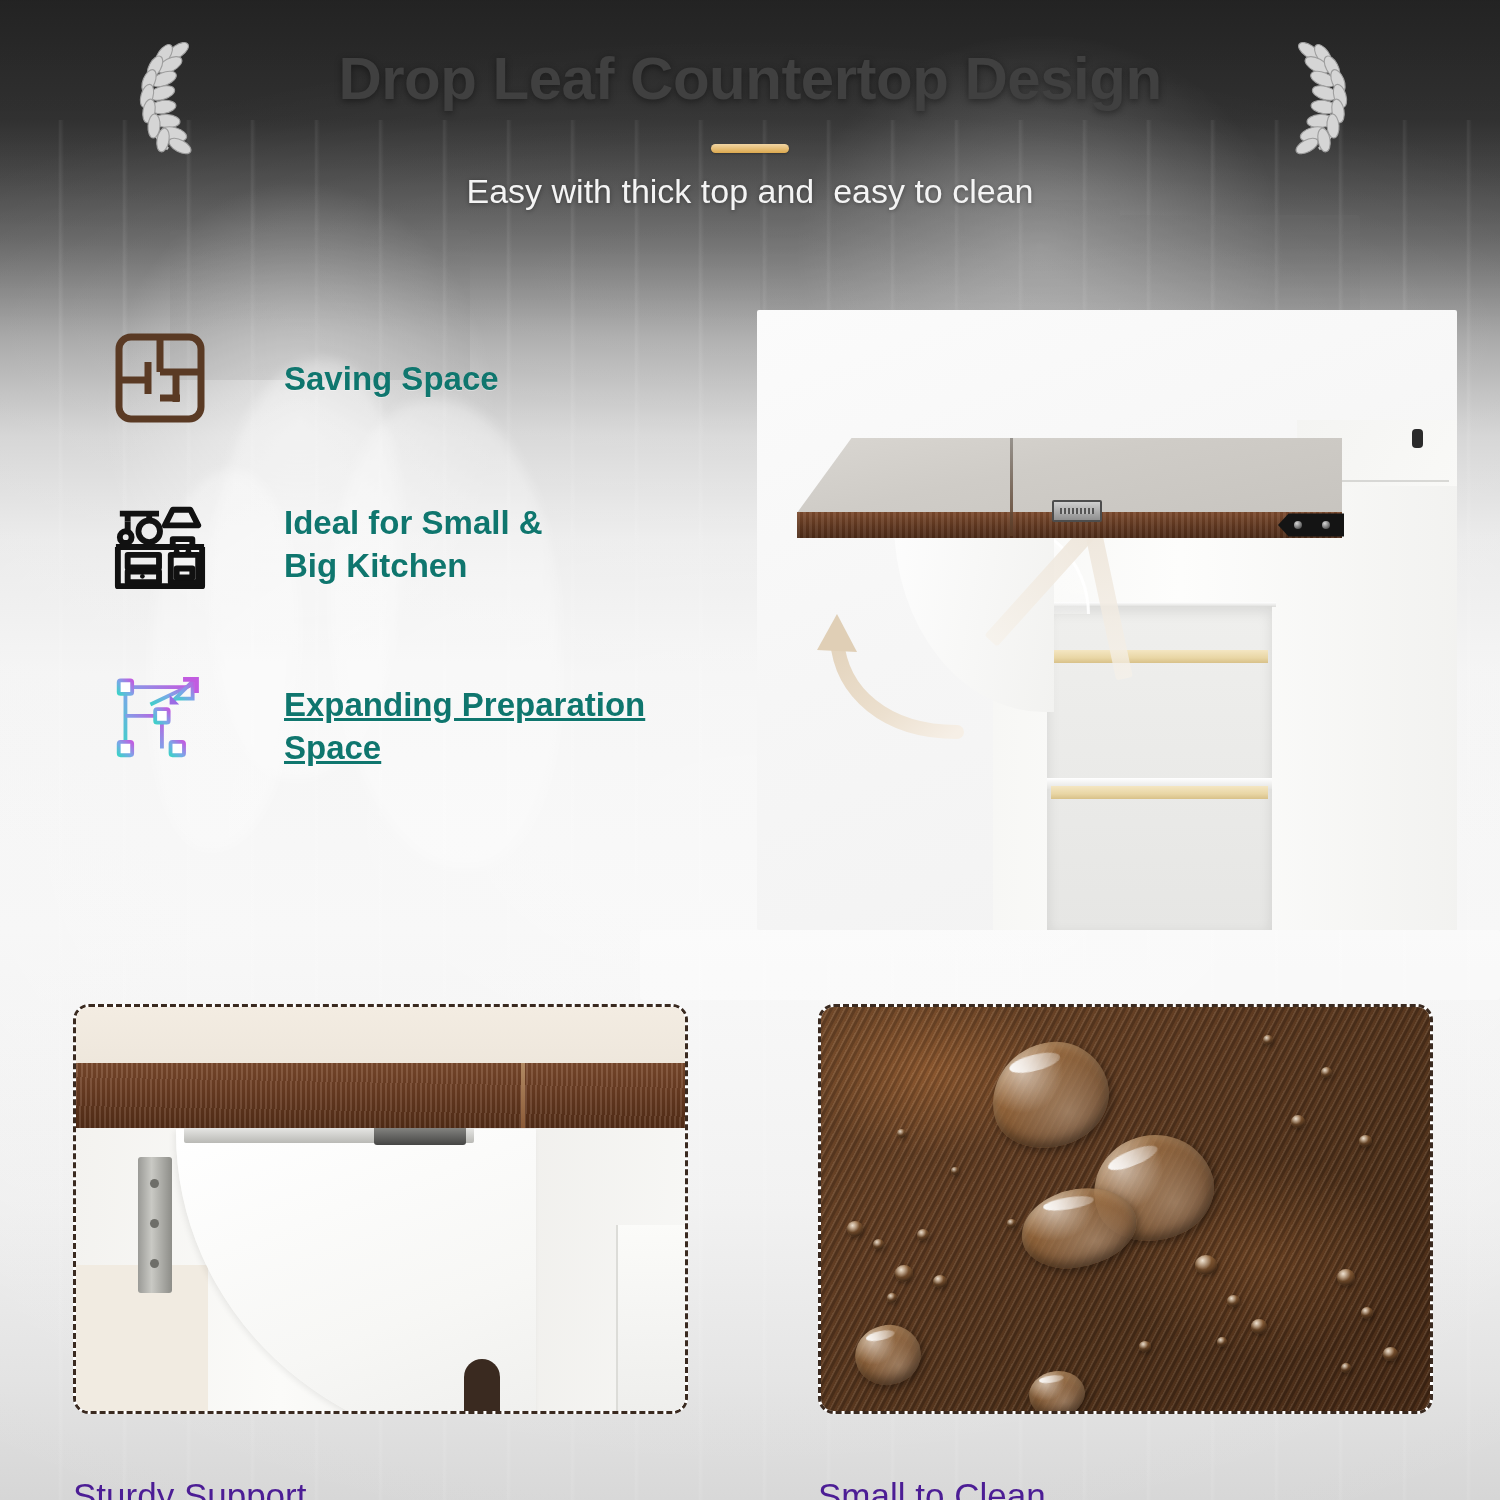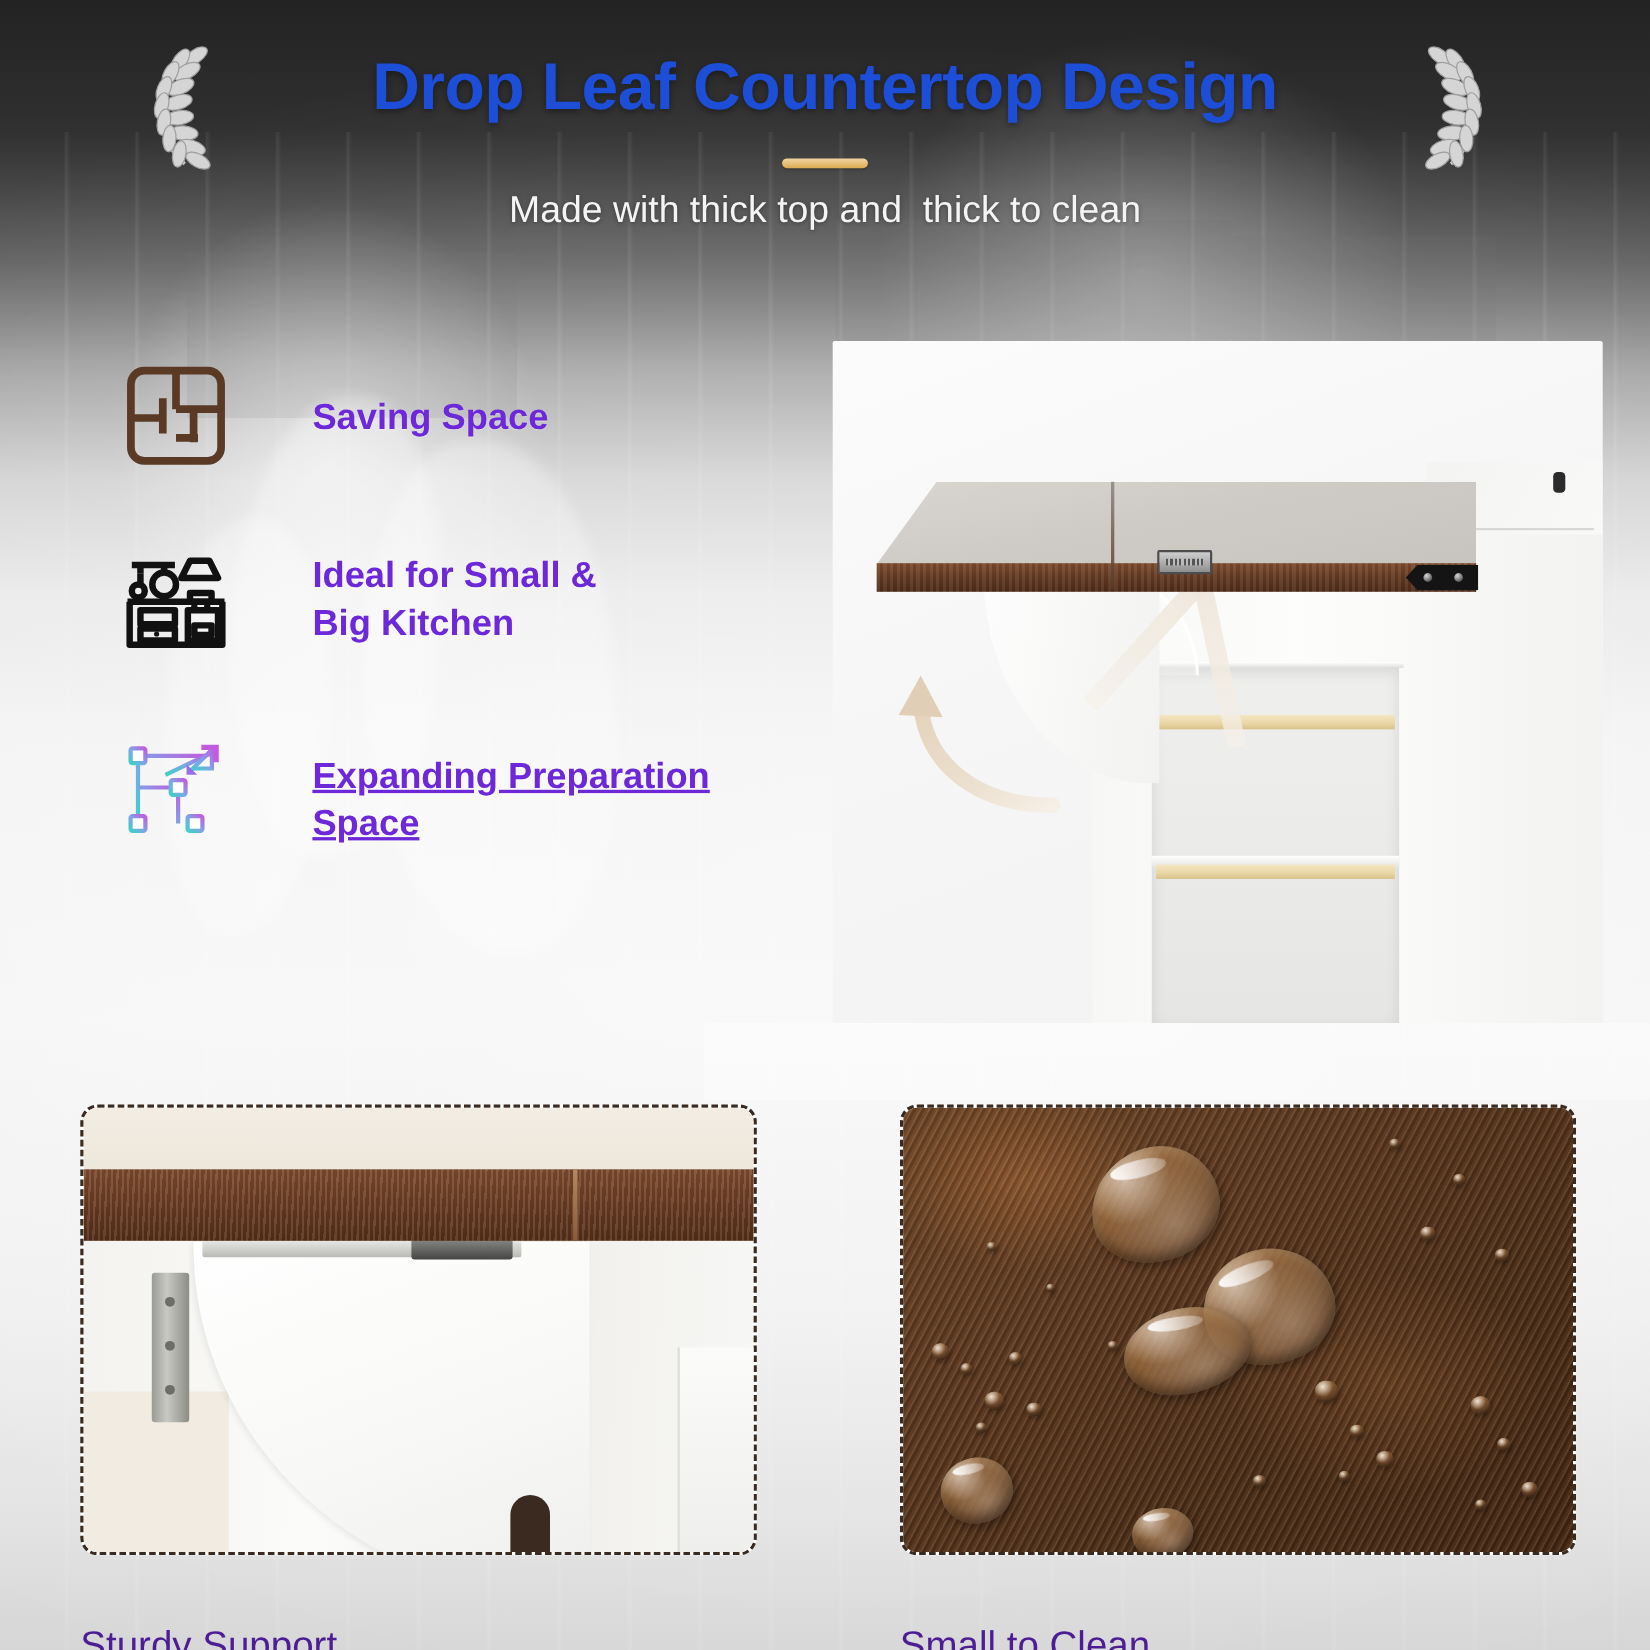--- a/index.html
+++ b/index.html
@@ -73,21 +73,21 @@
       radial-gradient(ellipse 120% 70% at 50% 55%, rgba(255,255,255,.35), rgba(255,255,255,0) 75%);
     pointer-events: none;
   }
 
   
   .header { position: absolute; left: 0; right: 0; top: 0; height: 250px; }
   .title {
     position: absolute;
     left: 0; right: 0; top: 44px;
     text-align: center;
-    color: #1d4ed8;
+    color: #404040;
     font-size: 60px;
     font-weight: 700;
     letter-spacing: -0.5px;
     text-shadow: 0 2px 7px rgba(0,0,0,.42);
     font-family: "Liberation Sans", sans-serif;
   }
   .title-rule {
     position: absolute;
     left: 50%;
     transform: translateX(-50%);
@@ -120,21 +120,21 @@
     width: 600px;
   }
   .feature { position: absolute; display: flex; align-items: flex-start; }
   .feature-icon {
     width: 96px; height: 96px;
     flex: 0 0 96px;
     display: flex; align-items: center; justify-content: center;
   }
   .feature-label {
     margin-left: 76px;
-    color: #6d28d9;
+    color: #0f766e;
     font-size: 33px;
     font-weight: 700;
     line-height: 1.30;
     white-space: pre-line;
     text-shadow: 0 1px 0 rgba(255,255,255,.35);
   }
   .f0 { top: 0px;   }
   .f1 { top: 168px; }
   .f2 { top: 336px; }
   .f0 .feature-label { margin-top: 28px; }
@@ -476,21 +476,21 @@
           <ellipse cx="42" cy="84" rx="12" ry="6" transform="rotate(-86 42 84)"></ellipse>
           <ellipse cx="62" cy="92" rx="13" ry="6.5" transform="rotate(16 62 92)"></ellipse>
           <ellipse cx="51" cy="98" rx="12" ry="6" transform="rotate(-80 51 98)"></ellipse>
           <ellipse cx="68" cy="104" rx="12" ry="6" transform="rotate(28 68 104)"></ellipse>
         </g>
       </svg>
     </span>
 
     <div class="title">Drop Leaf Countertop Design</div>
     <div class="title-rule"></div>
-    <div class="subtitle">Made with thick top and  thick to clean</div>
+    <div class="subtitle">Easy with thick top and  easy to clean</div>
   </div>
 
   <div class="features">
 
     <div class="feature f0">
       <span class="feature-icon">
         <svg width="92" height="92" viewBox="0 0 92 92" aria-hidden="true">
           <rect x="5" y="5" width="82" height="82" rx="12" ry="12" fill="none" stroke="#5a3a24" stroke-width="7"></rect>
           <path d="M46 5 L46 40" stroke="#5a3a24" stroke-width="7" fill="none"></path>
           <path d="M46 40 L87 40" stroke="#5a3a24" stroke-width="7" fill="none"></path>

